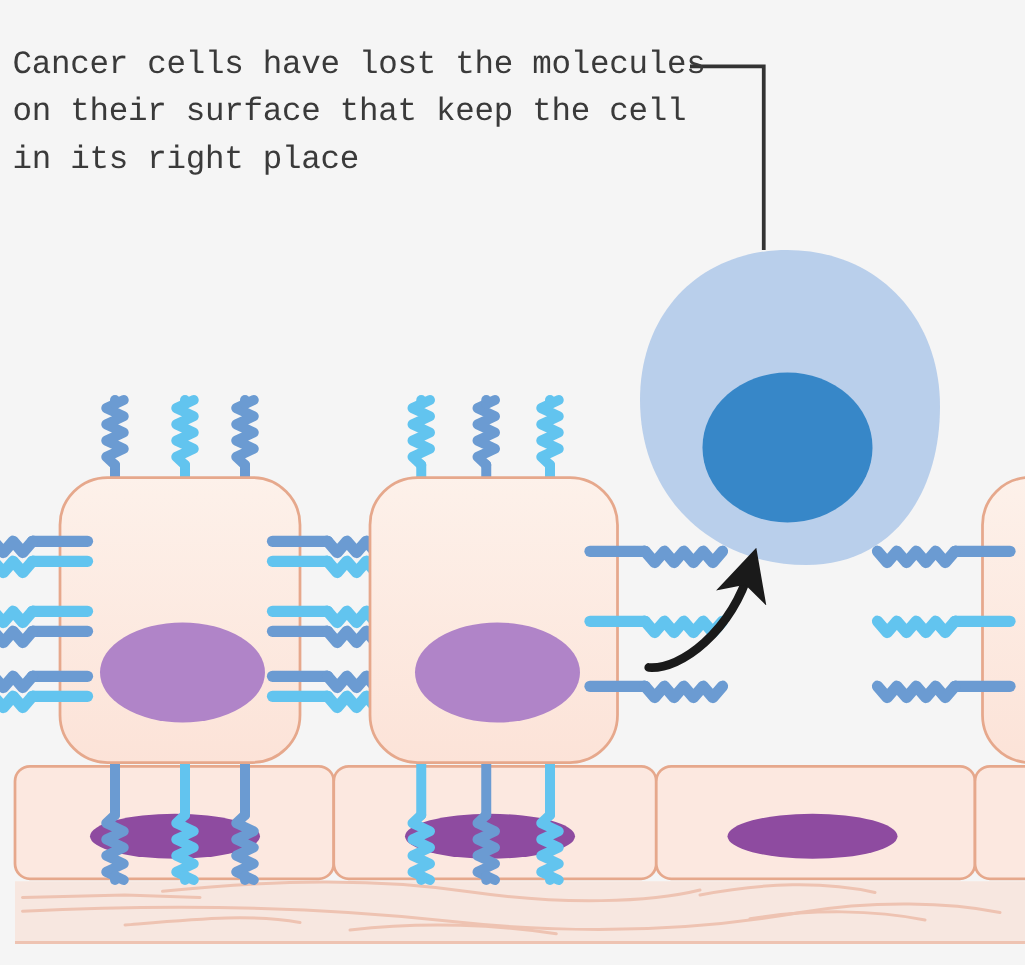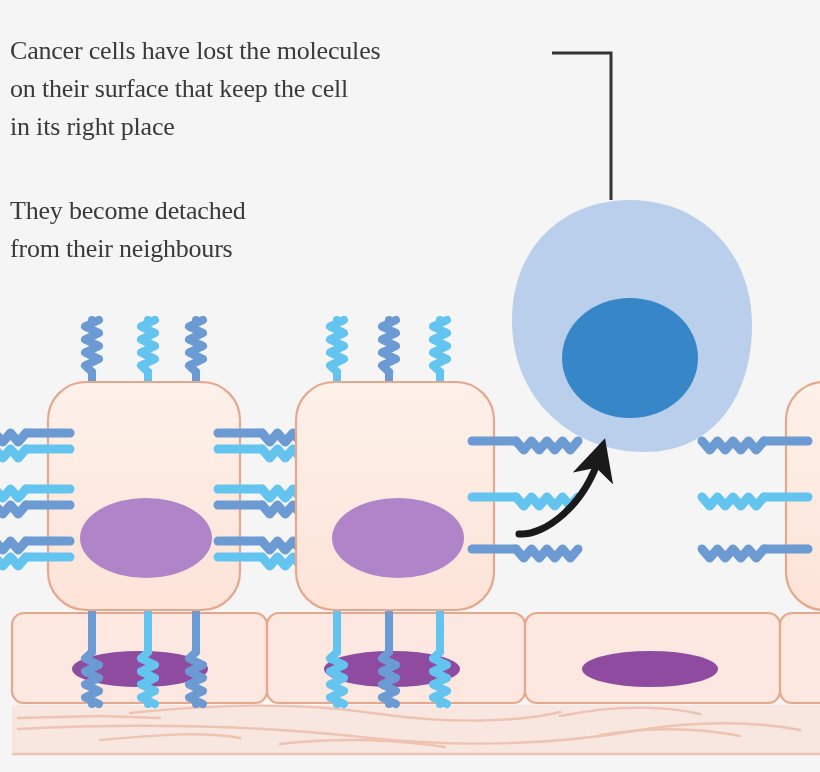--- a/index.html
+++ b/index.html
@@ -14,21 +14,21 @@
     background: #f5f5f5;
     overflow: hidden;
     font-family: "Liberation Sans", sans-serif;
   }
   #scene { position: absolute; inset: 0; }
 
   .caption {
     position: absolute;
     left: 10px;
     color: #3a3a3a;
-    font-family: Liberation Serif, serif;
+    font-family: Liberation Mono, monospace;
     font-size: 26px;
     line-height: 38px;
     white-space: pre-line;
     letter-spacing: -0.2px;
   }
   #caption-primary { top: 32px; }
   #caption-secondary { top: 192px; }
 </style>
 </head>
 <body>
@@ -248,15 +248,13 @@
 
     <polyline id="leader" points="552,53 611,53 611,200" fill="none" stroke="#333333" stroke-width="3"></polyline>
 
     <path id="detach-arrow" d="M 519 534 C 545 536, 585 505, 600 455" fill="none" stroke="#1a1a1a" stroke-width="7" stroke-linecap="round" marker-end="url(#arrowHead)"></path>
   </svg>
 
   <div class="caption" id="caption-primary" style="color: rgb(58, 58, 58); font-size: 26px;">Cancer cells have lost the molecules
 on their surface that keep the cell
 in its right place</div>
 
-  <div class="caption" id="caption-secondary" style="color: rgb(58, 58, 58); font-size: 26px;">They become detached
-from their neighbours</div>
 </div>
 
 </body></html>

